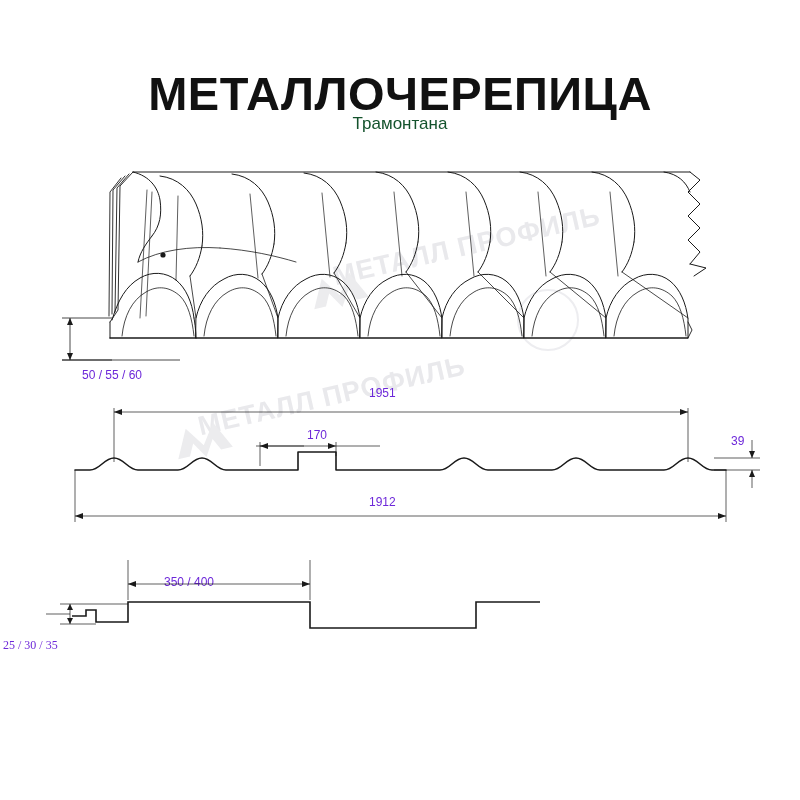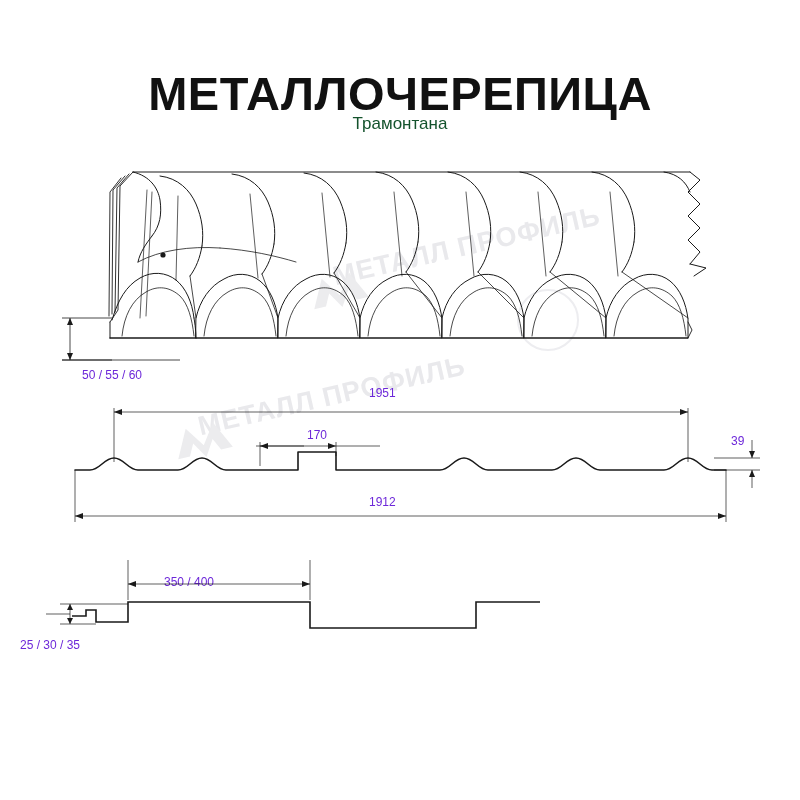--- a/index.html
+++ b/index.html
@@ -68,21 +68,21 @@
 
 <div class="wm" style="left:330px; top:262px;">МЕТАЛЛ ПРОФИЛЬ</div>
 <div class="wm" style="left:195px; top:412px;">МЕТАЛЛ ПРОФИЛЬ</div>
 
 <div class="dim" style="left:82px; top:368px;">50 / 55 / 60</div>
 <div class="dim" style="left:369px; top:386px;">1951</div>
 <div class="dim" style="left:307px; top:428px;">170</div>
 <div class="dim" style="left:731px; top:434px;">39</div>
 <div class="dim" style="left:369px; top:495px;">1912</div>
 <div class="dim" style="left:164px; top:563px;margin-top:12px;">350 / 400</div>
-<div class="dim" style="left:20px; top:638px;">25 / 30 / 35</div>
+<div class="dim" style="left:3px; top:638px;font-family:Liberation Serif, serif;">25 / 30 / 35</div>
 
 <svg id="sheet" viewBox="0 0 800 800" xmlns="http://www.w3.org/2000/svg">
 
   <g opacity="1">
     <g transform="translate(308,282) rotate(-13)">
       <path d="M0,28 L14,0 L28,20 L42,0 L56,28 L44,28 L38,16 L28,32 L18,16 L12,28 Z" fill="#ececee"></path>
     </g>
   </g>
   <g>
     <g transform="translate(172,432) rotate(-13)">

